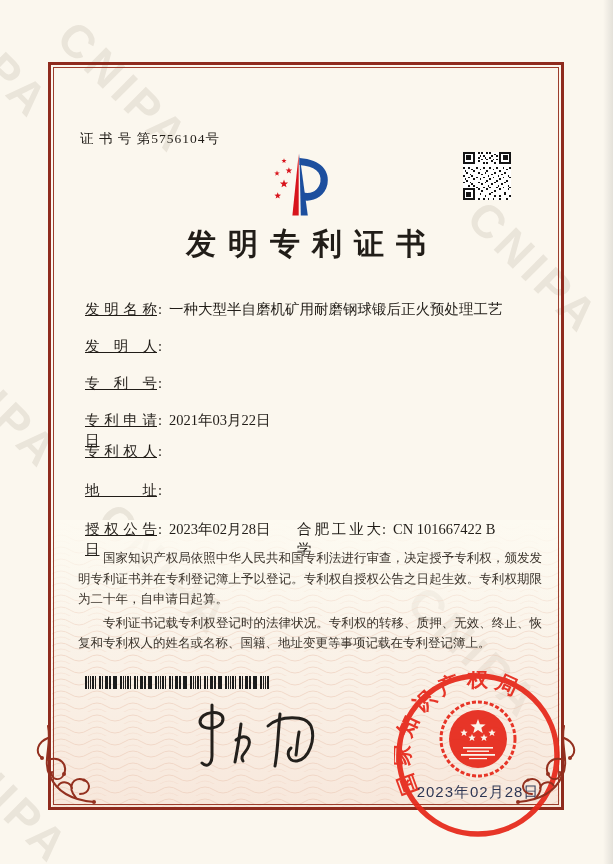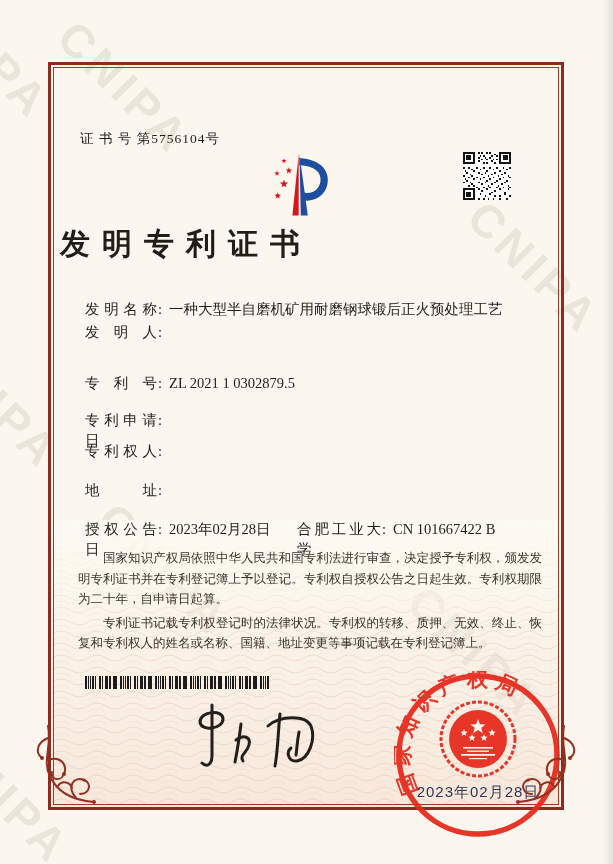--- a/index.html
+++ b/index.html
@@ -11,25 +11,25 @@
         font-weight:bold;font-size:46px;letter-spacing:5px;color:rgba(124,108,84,0.13);
         transform:rotate(45deg);transform-origin:0 0;white-space:nowrap;z-index:1;}
   .frame{position:absolute;left:48px;top:62px;width:516px;height:748px;
         border:3px solid #8f2b1e;box-sizing:border-box;z-index:2;}
   .frame-inner{position:absolute;inset:2px;border:1px solid #9c3d2c;pointer-events:none;}
   .guilloche{position:absolute;left:52px;top:520px;z-index:1;}
   .content{position:absolute;inset:0;z-index:3;margin-top:44px;}
   .cert-no{position:absolute;left:80px;top:86px;font-size:13.5px;letter-spacing:1px;}
   .logo{position:absolute;left:256px;top:106px;}
   .qr{position:absolute;left:462px;top:108px;}
-  .title{position:absolute;left:48px;top:180px;width:516px;text-align:left;
+  .title{position:absolute;left:48px;top:180px;width:516px;text-align:center;
         font-size:30px;font-weight:bold;letter-spacing:12px;text-indent:12px;}
   .field-row{position:absolute;left:85px;display:flex;align-items:flex-start;
         font-size:14.5px;line-height:19.5px;}
-  .flabel{display:inline-block;width:72px;flex:none;text-align:justify;text-align-last:justify;}
+  .flabel{display:inline-block;width:72px;flex:none;text-align:justify;text-align-last:justify;text-decoration:underline;}
   .fcolon{flex:none;margin:0 7px 0 1px;}
   .fvalue{white-space:pre-line;width:372px;}
   .fvalue-short{white-space:pre-line;width:128px;flex:none;}
   .flabel2{display:inline-block;width:84px;flex:none;text-align:justify;text-align-last:justify;}
   .legal{position:absolute;left:78px;top:504px;width:464px;font-size:12.5px;
         line-height:20.5px;color:#3a332b;text-align:justify;}
   .legal p{margin:0 0 3px 0;text-indent:2em;}
   .barcode{position:absolute;left:85px;top:632px;width:185px;height:13px;
         background:
           repeating-linear-gradient(90deg,#1c1c1c 0 2px,rgba(0,0,0,0) 2px 3px,#1c1c1c 3px 4px,rgba(0,0,0,0) 4px 7px),
@@ -151,32 +151,32 @@
       </g>
     </svg>
 
     <h1 class="title" style="margin:0">发明专利证书</h1>
 
     <div class="field-row" style="top:256px">
       <span class="flabel">发明名称</span>
         <span class="fcolon">:</span>
       <span class="fvalue">一种大型半自磨机矿用耐磨钢球锻后正火预处理工艺</span>
     </div>
-    <div class="field-row" style="top:279px">
+    <div class="field-row" style="top:293px">
       <span class="flabel">发明人</span>
         <span class="fcolon">:</span>
     </div>
     <div class="field-row" style="top:330px">
       <span class="flabel">专利号</span>
         <span class="fcolon">:</span>
-      <span class="fvalue">ZL 2021 1 0302879.5</span>
     </div>
     <div class="field-row" style="top:367px">
       <span class="flabel">专利申请日</span>
         <span class="fcolon">:</span>
+      <span class="fvalue">2021年03月22日</span>
     </div>
     <div class="field-row" style="top:398px">
       <span class="flabel">专利权人</span>
         <span class="fcolon">:</span>
     </div>
     <div class="field-row" style="top:437px">
       <span class="flabel">地址</span>
         <span class="fcolon">:</span>
     </div>
     <div class="field-row" style="top:476px">

